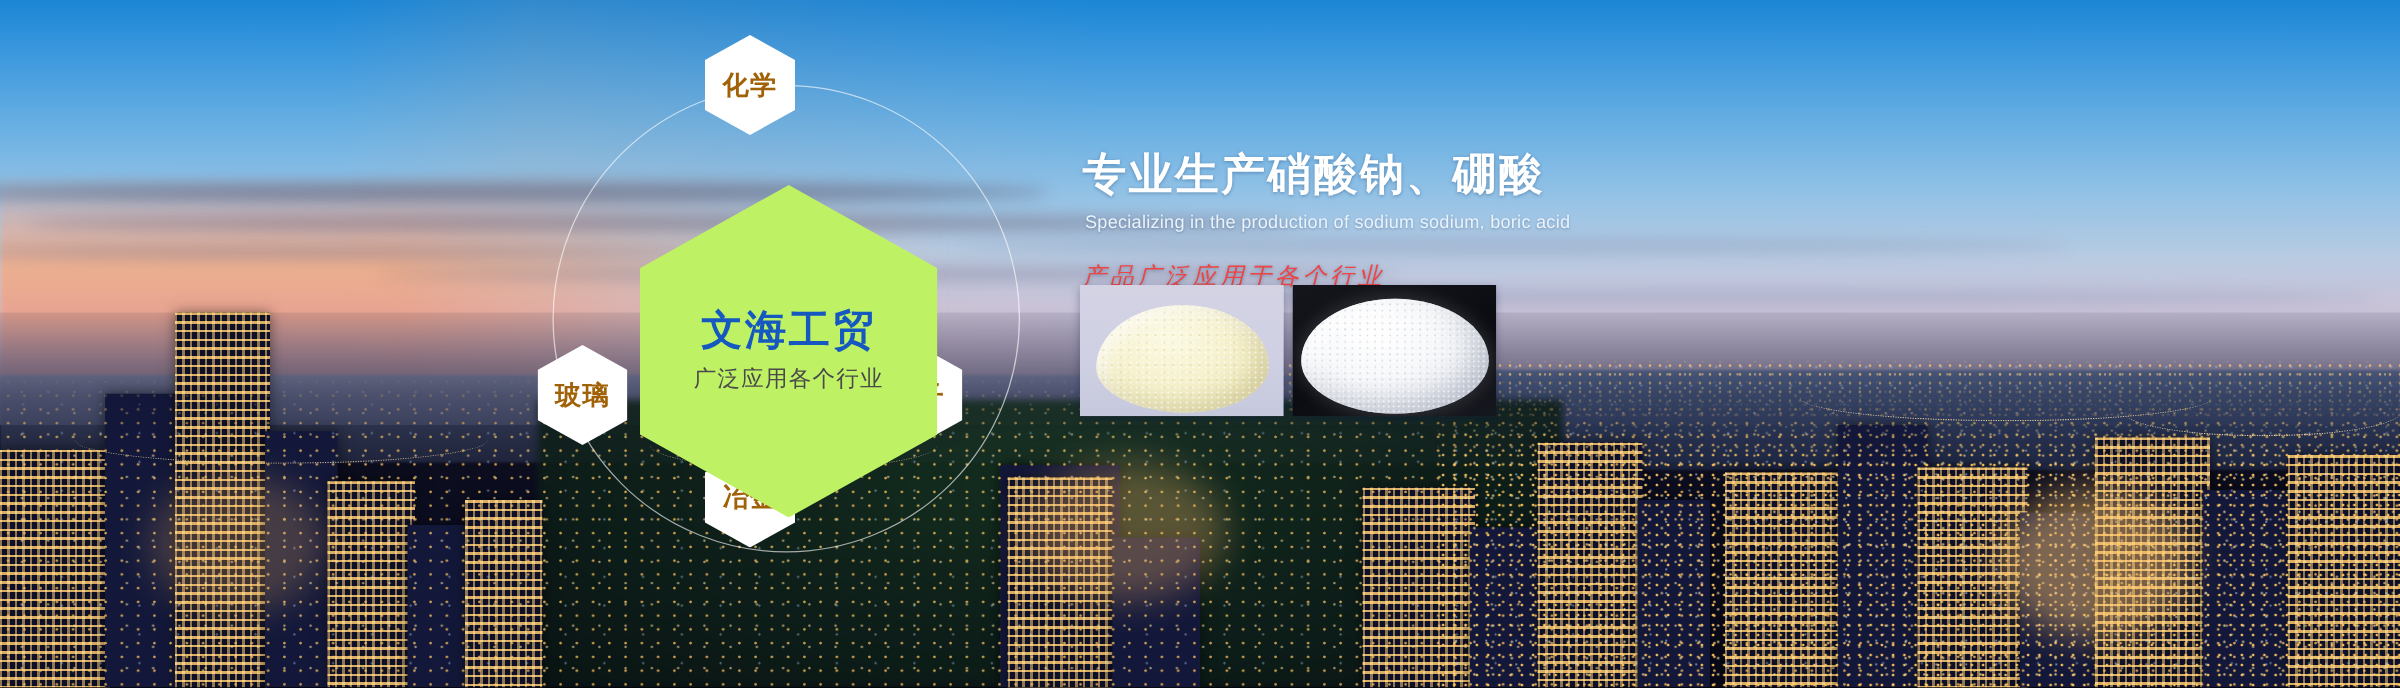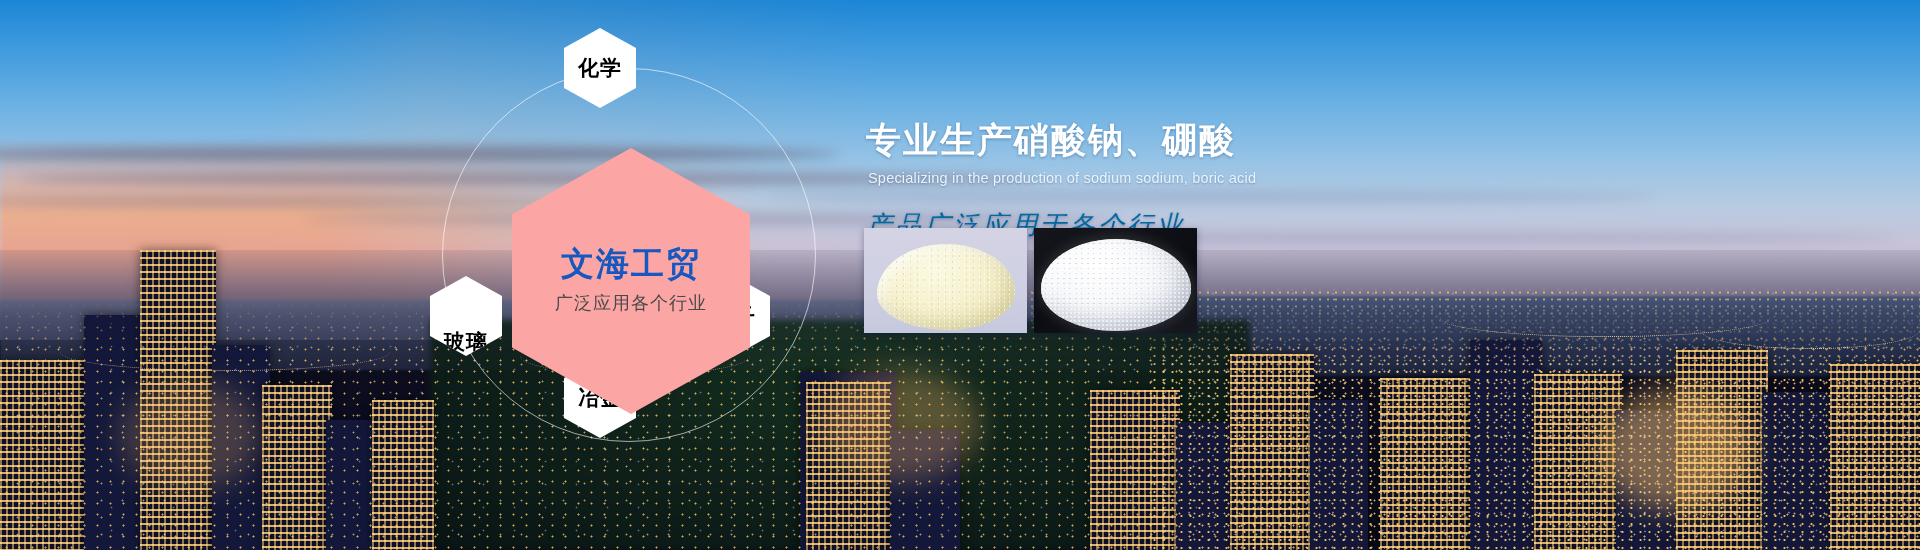--- a/index.html
+++ b/index.html
@@ -145,64 +145,64 @@
   }
 
   .hex{
     position:absolute;
     display:flex;align-items:center;justify-content:center;
     background:#ffffff;
     -webkit-clip-path:polygon(50% 0%,100% 25%,100% 75%,50% 100%,0% 75%,0% 25%);
             clip-path:polygon(50% 0%,100% 25%,100% 75%,50% 100%,0% 75%,0% 25%);
   }
   .hex span{
-    color:#000000;font-weight:bold;letter-spacing:1px;
+    color:#a16207;font-weight:bold;letter-spacing:1px;
     font-family:"DejaVu Sans","Liberation Sans",sans-serif;
   }
   .hex.small{width:72px;height:80px;}
   .hex.small span{font-size:21px;}
 
   .hex-center{
     position:absolute;left:82px;top:120px;width:238px;height:266px;
-    background:#fca5a5;
+    background:#bef264;
     display:flex;flex-direction:column;align-items:center;justify-content:center;
     -webkit-clip-path:polygon(50% 0%,100% 25%,100% 75%,50% 100%,0% 75%,0% 25%);
             clip-path:polygon(50% 0%,100% 25%,100% 75%,50% 100%,0% 75%,0% 25%);
   }
   .hex-center .title{
     color:#1558c0;font-size:33px;font-weight:bold;letter-spacing:2px;
     font-family:"DejaVu Sans","Liberation Sans",sans-serif;line-height:1;
   }
   .hex-center .sub{
     color:#4a4a4a;font-size:18px;margin-top:11px;letter-spacing:1px;
     font-family:"DejaVu Sans","Liberation Sans",sans-serif;
   }
 
   .p-chem {left:134px;top:0px;}
   .p-glaze{left:268px;top:82px;}
   .p-elec {left:268px;top:248px;}
   .p-metal{left:134px;top:330px;}
-  .p-glass{left:0px;  top:248px;align-items:flex-end;}
+  .p-glass{left:0px;  top:248px;}
   .p-med  {left:0px;  top:82px;}
 
   
   .textblock{position:absolute;left:866px;top:120px;width:800px;}
   .headline{
     color:#ffffff;font-size:35px;font-weight:bold;letter-spacing:2px;
     font-family:"DejaVu Sans","Liberation Sans",sans-serif;
     line-height:1.18;margin:0;
     text-shadow:0 1px 3px rgba(0,40,90,.35);
   }
   .subline{
     color:#eaf3fb;font-size:14.5px;margin:9px 0 0 2px;letter-spacing:.2px;
     font-family:"Liberation Sans",sans-serif;
     text-shadow:0 1px 2px rgba(0,40,90,.3);
   }
   .tagline{
-    color:#0369a1;font-size:26px;margin:22px 0 0 0;letter-spacing:3px;
+    color:#ef4444;font-size:19px;margin:22px 0 0 0;letter-spacing:3px;
     font-family:Liberation Serif, serif;
     font-style:italic;
     text-shadow:0 1px 3px rgba(0,40,90,.35);
   }
 
   
   .photos{position:absolute;left:864px;top:228px;display:flex;gap:7px;}
   .photo{
     width:163px;height:105px;overflow:hidden;position:relative;
     box-shadow:0 2px 7px rgba(0,20,60,.35);

